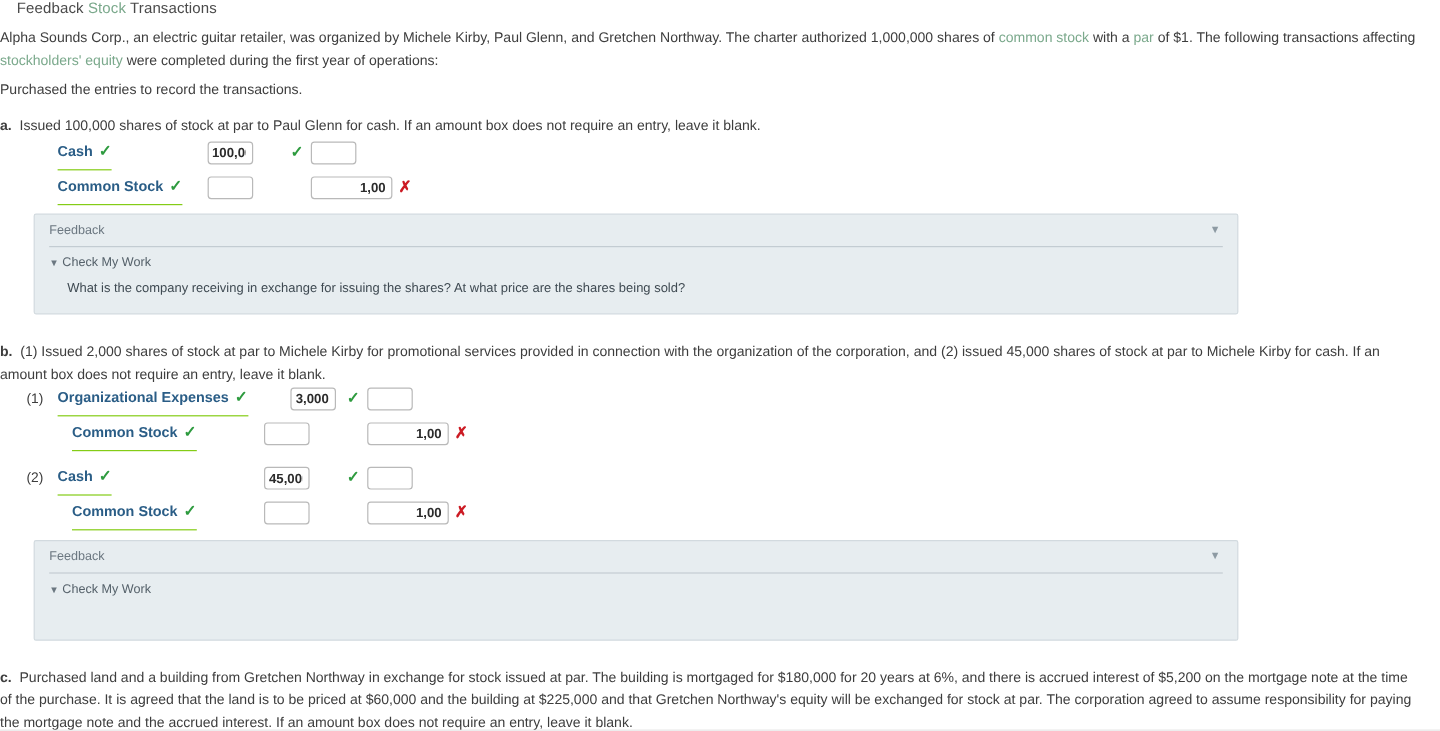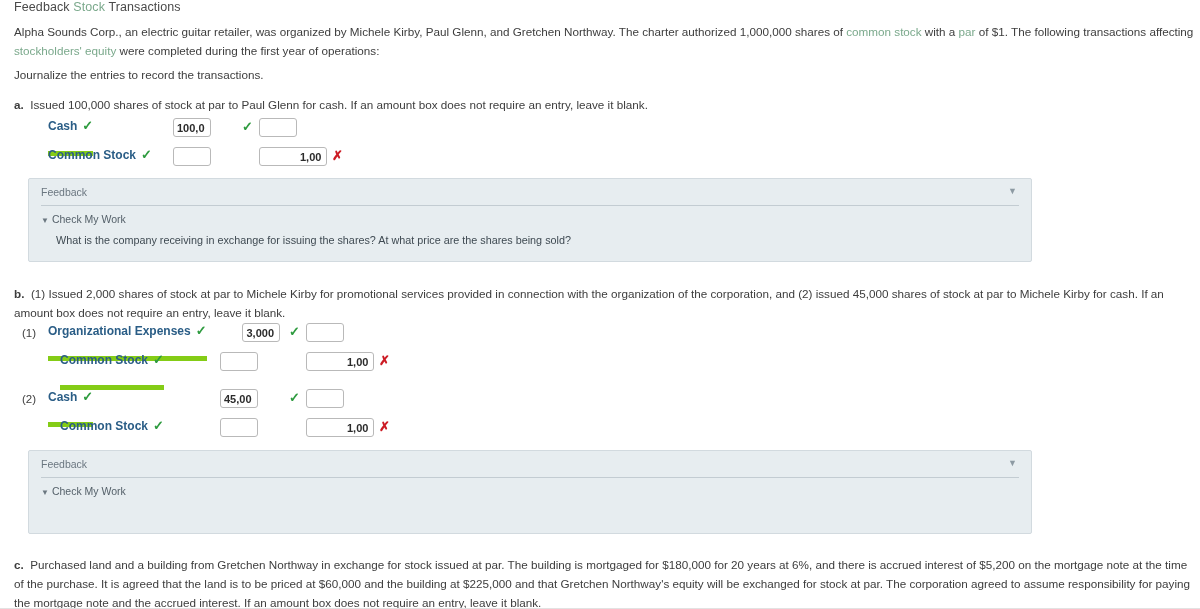--- a/index.html
+++ b/index.html
@@ -15,41 +15,41 @@
   .page { position: relative; width: 1200px; height: 609px; }
 
   
   .title {
     position: absolute; left: 14px; top: 0px;
     font-size: 12.5px; color: #4a4a4a; letter-spacing: .1px;
     white-space: nowrap;
   }
   .gl { color: #7ba98c; }           
   .prose {
-    position: absolute; left: 14px;
+    position: absolute; left: 0;
     font-size: 11.7px; line-height: 19px; color: #3d3d3d;
   }
   .p-intro { top: 22px; width: 1180px; }
   .p-journalize { top: 65px; width: 600px; }
   .p-a  { top: 95px; width: 700px; }
   .p-b  { top: 284px; width: 1180px; }
   .p-c  { top: 555px; width: 1180px; }
   .lbl { font-weight: bold; }
 
   
   .entry { position: absolute; height: 22px; }
   .enum {
     position: absolute; font-size: 11.5px; color: #3d3d3d;
     width: 22px; text-align: left;
   }
   .acct {
     position: absolute;
     font-size: 12px; font-weight: bold; color: #2a5d86;
-    border-bottom: 5px solid #84cc16;
-    white-space: nowrap; padding-bottom: 18px; cursor: pointer;
+    border-bottom: 1px solid #84cc16;
+    white-space: nowrap; padding-bottom: 8px; cursor: pointer;
   }
   .ck {
     color: #2e9b3f; font-weight: bold; font-size: 13px;
     margin-left: 5px; display: inline-block; line-height: 1;
   }
   .amt {
     position: absolute; top: 0;
     width: 38px; height: 19px;
     border: 1px solid #b9b9b9; border-radius: 3px;
     background: #fff;
@@ -107,21 +107,21 @@
 <div class="page">
 
   <div class="title">
     <span>Feedback </span><span class="gl">Stock</span><span> Transactions</span>
   </div>
 
   <div class="prose p-intro">
     <span>Alpha Sounds Corp., an electric guitar retailer, was organized by Michele Kirby, Paul Glenn, and Gretchen Northway. The charter authorized 1,000,000 shares of </span><span class="gl">common stock</span><span> with a </span><span class="gl">par</span><span> of $1. The following transactions affecting </span><span class="gl">stockholders' equity</span><span> were completed during the first year of operations:</span>
   </div>
 
-  <div class="prose p-journalize">Journalize the entries to record the transactions.</div>
+  <div class="prose p-journalize">Purchased the entries to record the transactions.</div>
 
   <div class="prose p-a">
     <span class="lbl">a.</span>&nbsp;
     <span>Issued 100,000 shares of stock at par to Paul Glenn for cash. If an amount box does not require an entry, leave it blank.</span>
   </div>
 
   <div class="entry" style="left:14px; top:118px; width:400px;">
     <span class="enum" style="left:0; top:3px;"></span>
     <span class="acct" style="left:34px; top:1px;"><span>Cash</span><span class="ck">✓</span></span>
     <input class="amt" style="left: 159px;" value="100,000">

